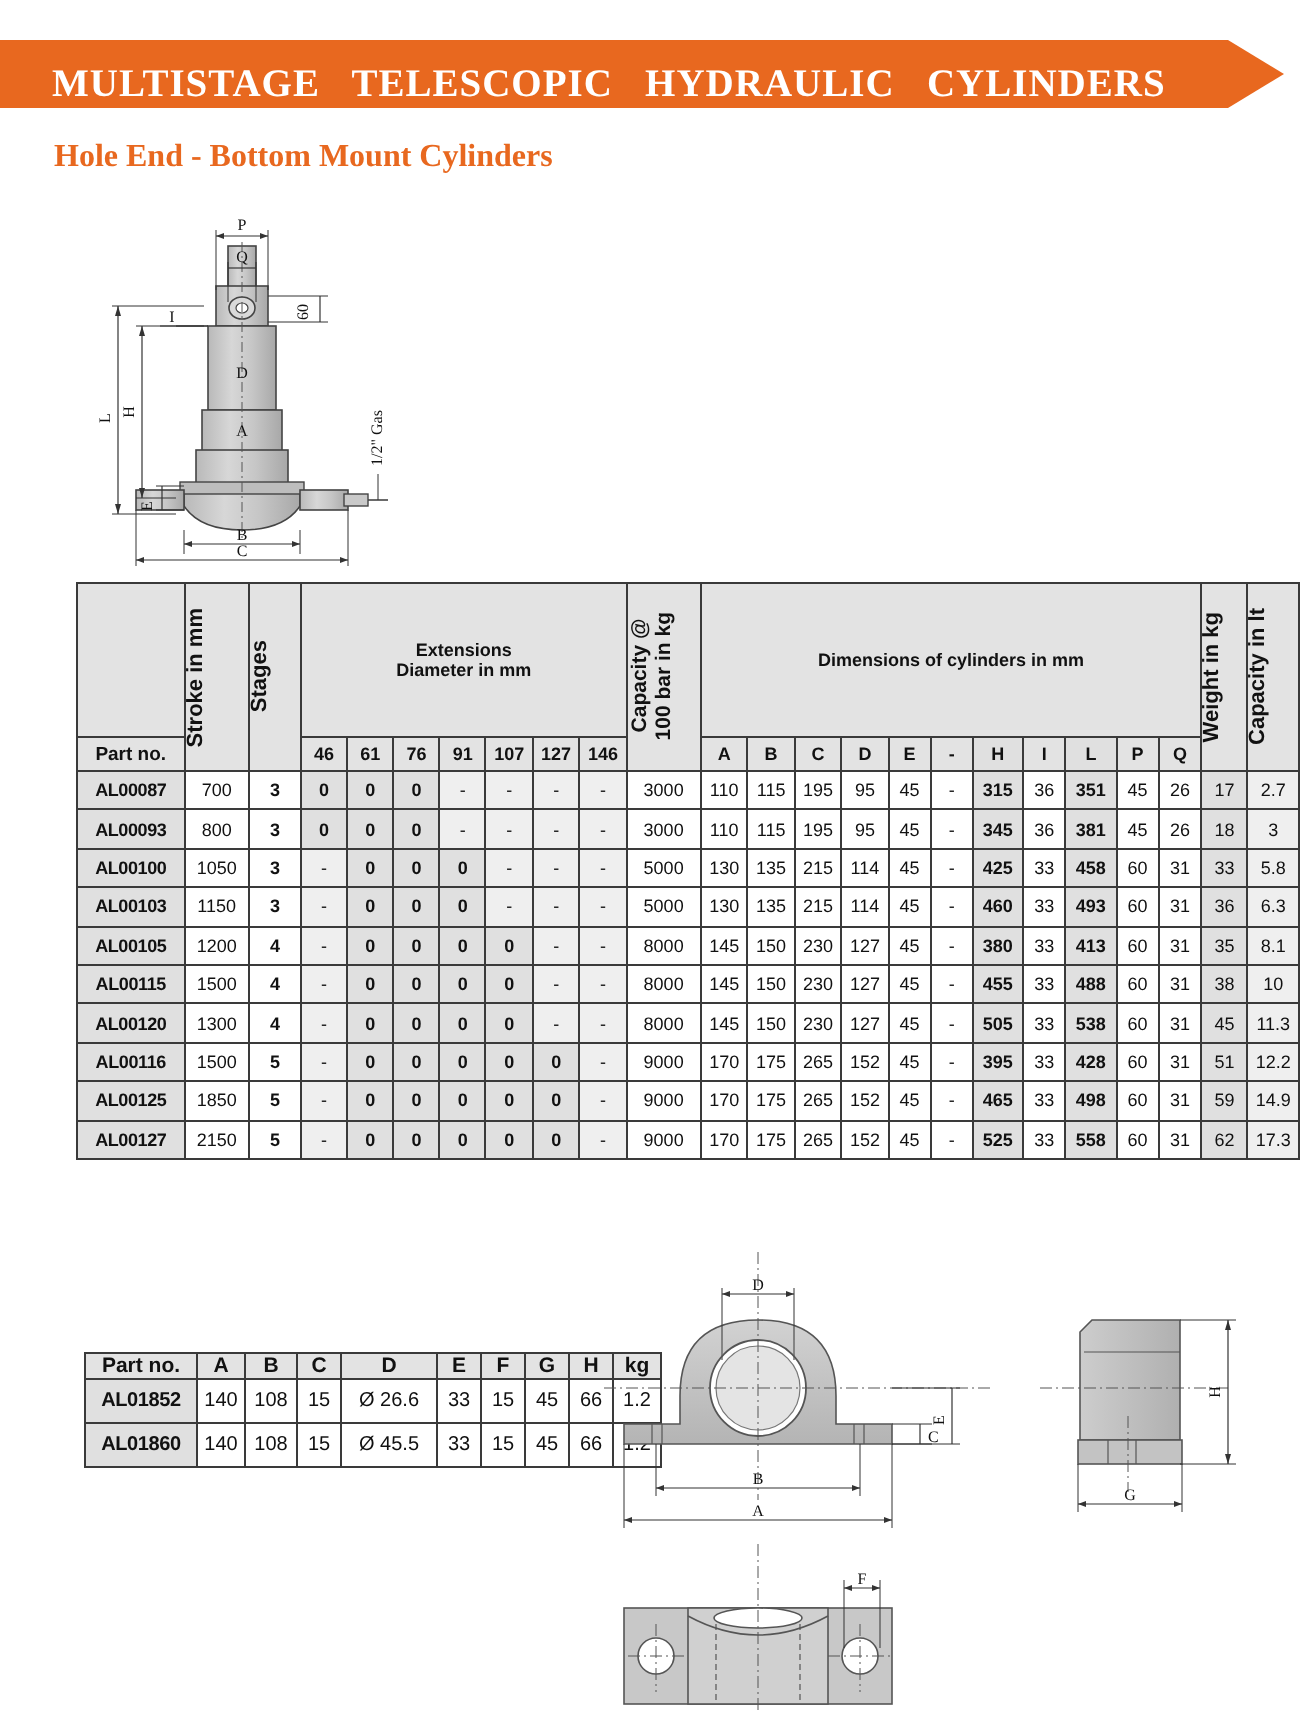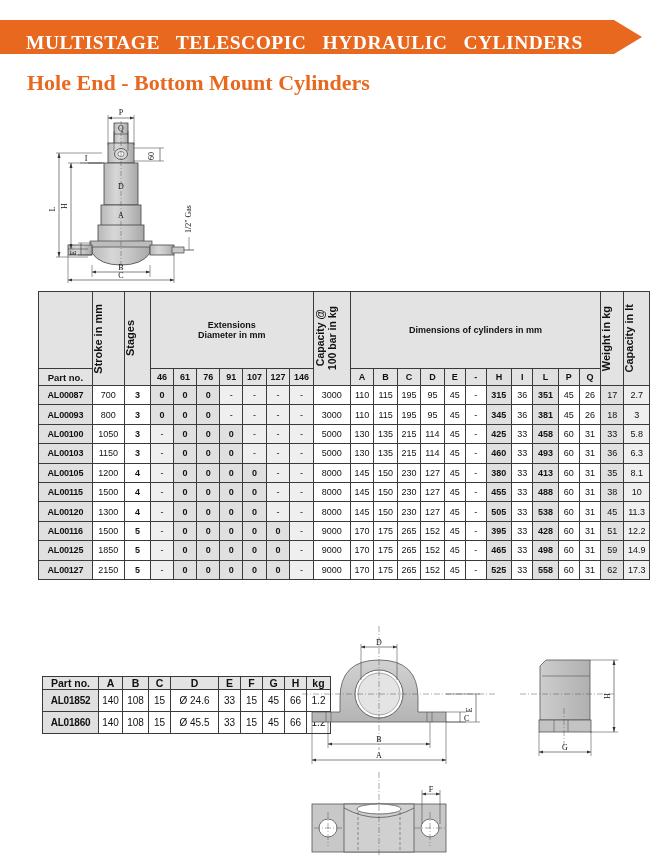--- a/index.html
+++ b/index.html
@@ -44,21 +44,21 @@
     white-space: pre;
   }
 
   .subtitle {
     position: absolute;
     left: 27px;
     top: 70px;
     color: #E8681F;
     font-family: "Liberation Serif", serif;
     font-weight: bold;
-    font-size: 22px;
+    font-size: 16px;
   }
 
   
   .drawing { position: absolute; }
   .drawing svg { display: block; }
 
   
   table.spec {
     border-collapse: collapse;
     font-family: "Liberation Sans", sans-serif;
@@ -590,21 +590,21 @@
           <td class="hdr">H</td>
           <td class="hdr">kg</td>
         </tr>
       </thead>
   <tbody id="mount-tbody">
         <tr>
           <td class="partcell">AL01852</td>
           <td>140</td>
           <td>108</td>
           <td>15</td>
-          <td>Ø 24.6</td>
+          <td>Ø 26.6</td>
           <td>33</td>
           <td>15</td>
           <td>45</td>
           <td>66</td>
           <td>1.2</td>
         </tr>
         <tr>
           <td class="partcell">AL01860</td>
           <td>140</td>
           <td>108</td>

